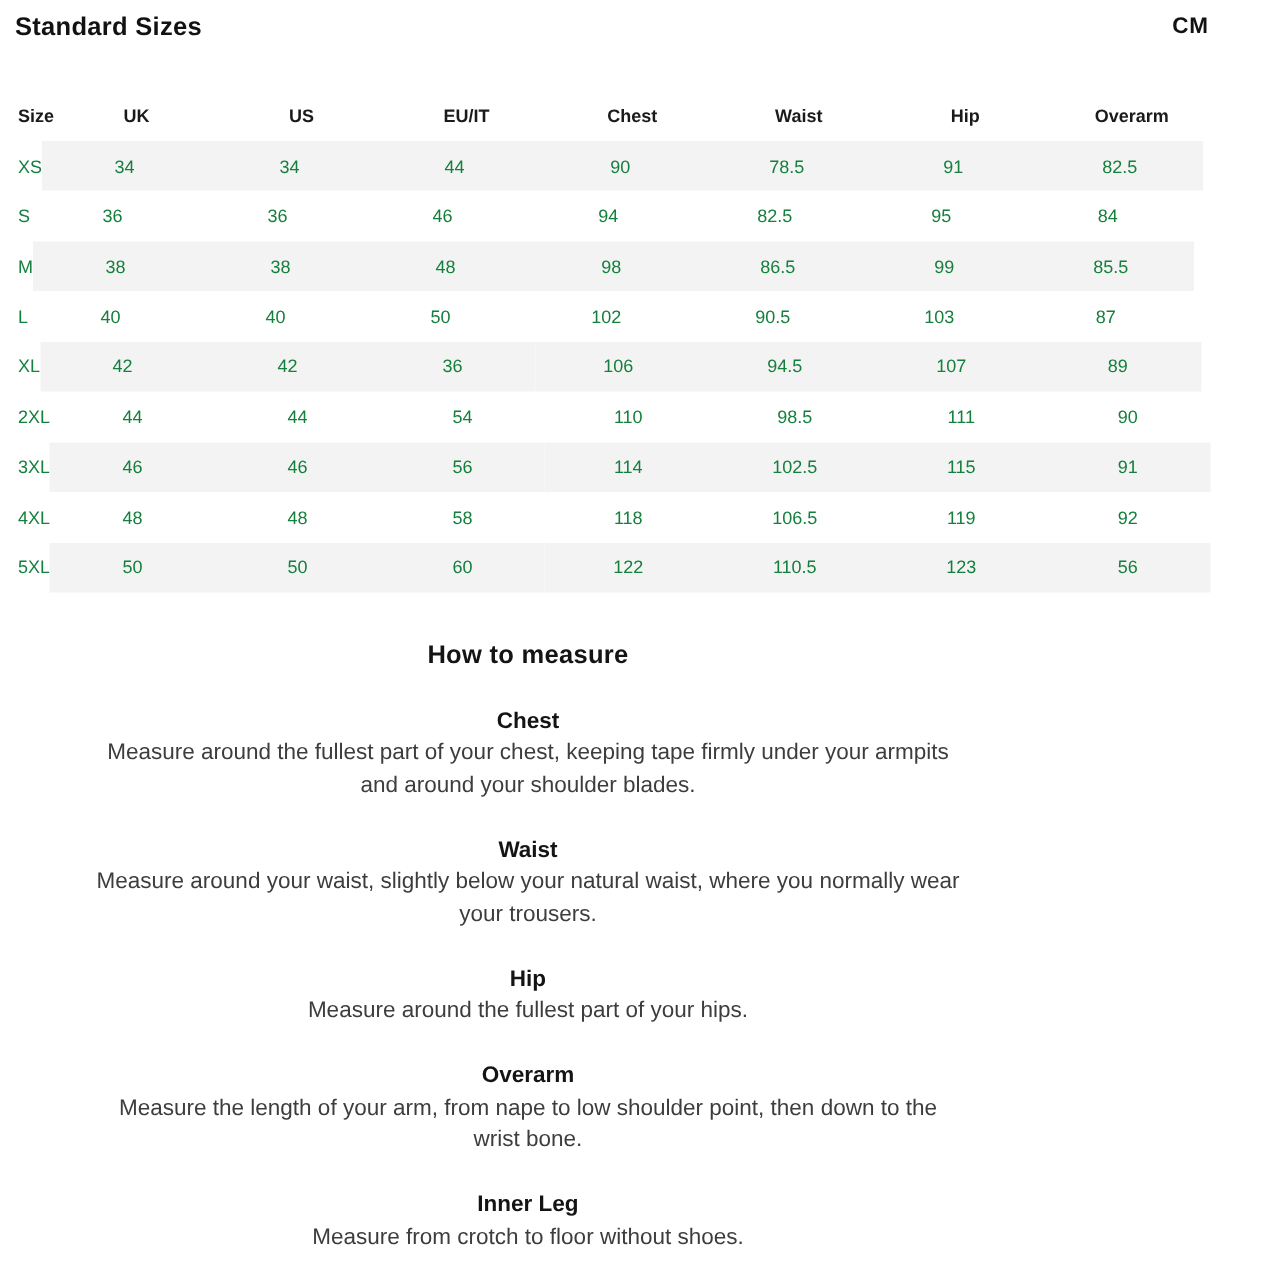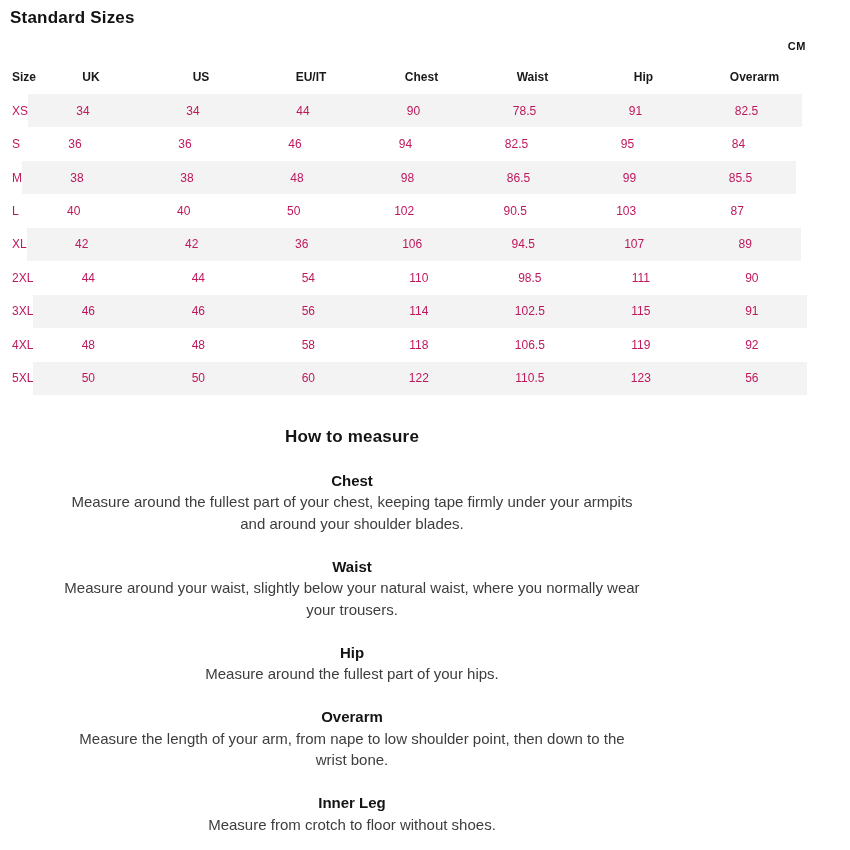--- a/index.html
+++ b/index.html
@@ -24,42 +24,41 @@
     font-size: 17px;
     line-height: 22px;
     font-weight: bold;
     color: #121212;
     letter-spacing: 0.2px;
   }
   #unit {
     position: absolute;
     top: 11px;
     right: 44px;
-    font-size: 11px;
+    font-size: 15px;
     line-height: 13px;
     font-weight: bold;
     color: #121212;
     letter-spacing: 0.6px;
     cursor: pointer;
-    margin-top: 29px;
   }
 
   
   #size-table {
     position: absolute;
     top: 60px;
     left: 0;
     width: 694px;
   }
   .trow {
     display: flex;
     align-items: stretch;
     height: 33.44px;
     font-size: 12px;
-    color: #be185d;
+    color: #15803d;
   }
   .trow.thead {
     height: 34px;
     font-weight: bold;
     color: #1a1a1a;
   }
   .cell {
     display: flex;
     align-items: center;
     justify-content: center;

